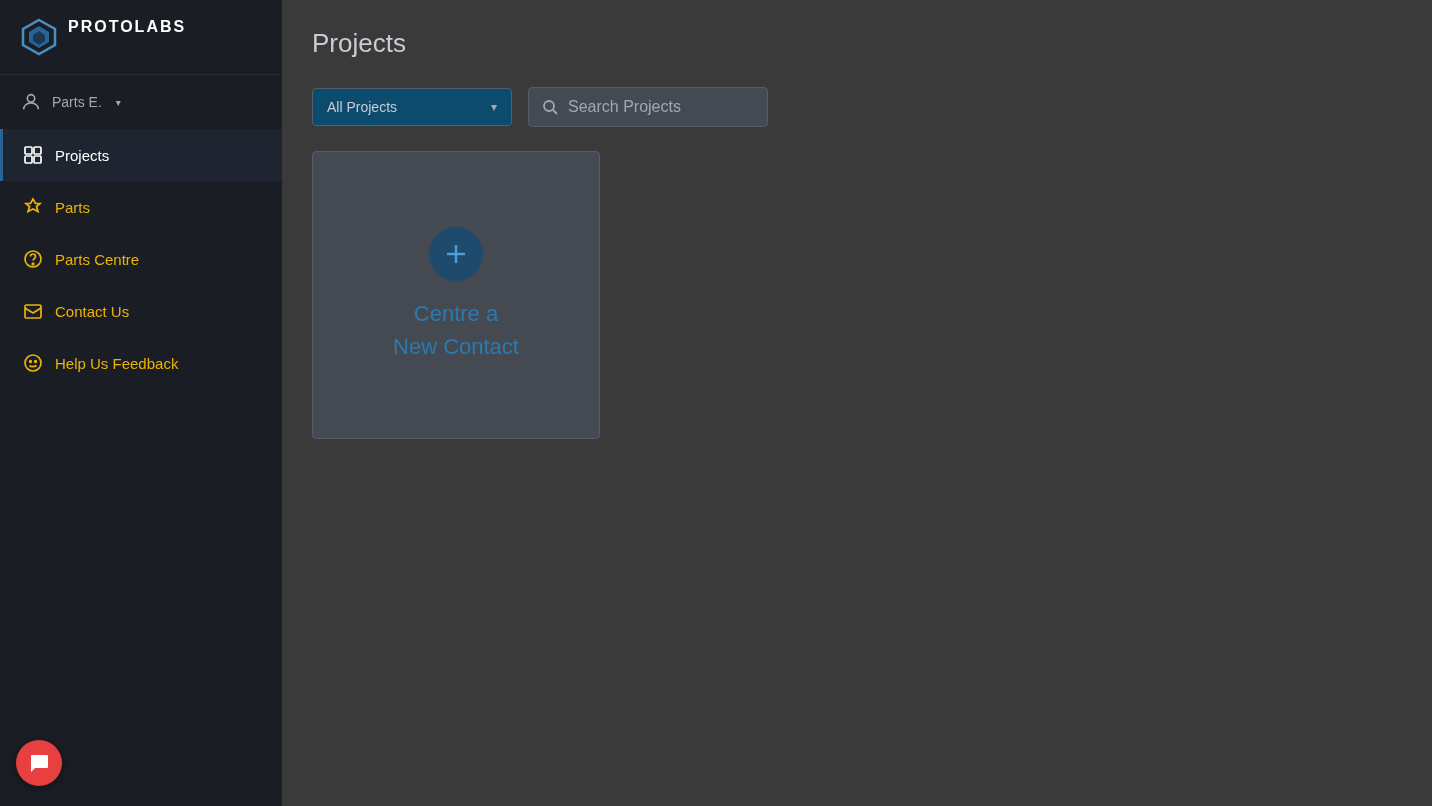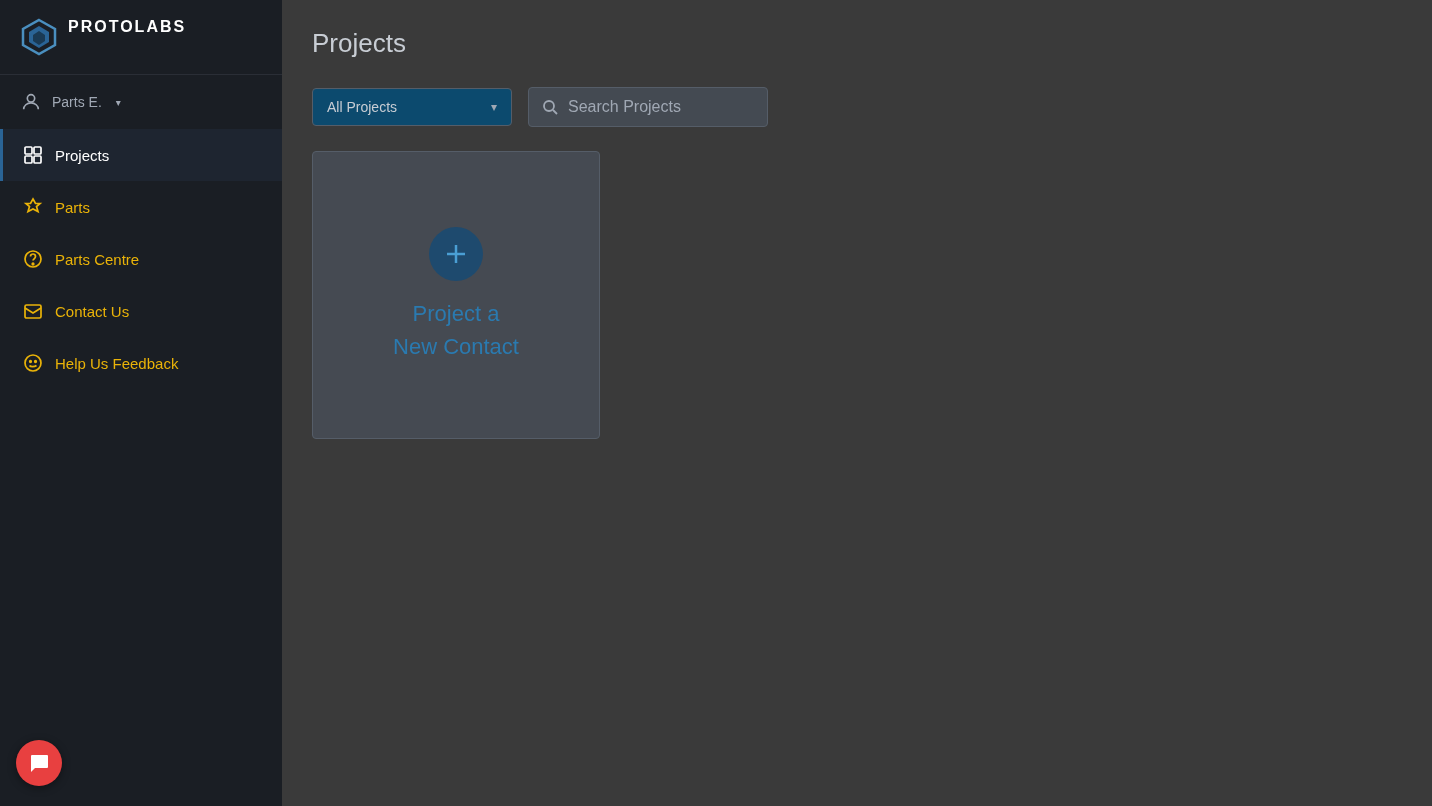--- a/index.html
+++ b/index.html
@@ -353,20 +353,20 @@
   <div class="projects-grid">
 
     <div class="project-card">
       <div class="create-project-icon">
         <svg width="28" height="28" viewBox="0 0 28 28" fill="none" stroke="#4a9fd4" stroke-width="2.5">
           <line x1="14" y1="5" x2="14" y2="23"></line>
           <line x1="5" y1="14" x2="23" y2="14"></line>
         </svg>
       </div>
       <div class="create-project-label">
-        <div>Project a</div>
+        <div>Centre a</div>
         <div>New Contact</div>
       </div>
     </div>
 
   </div>
 
 </main>
 
 </body></html>

